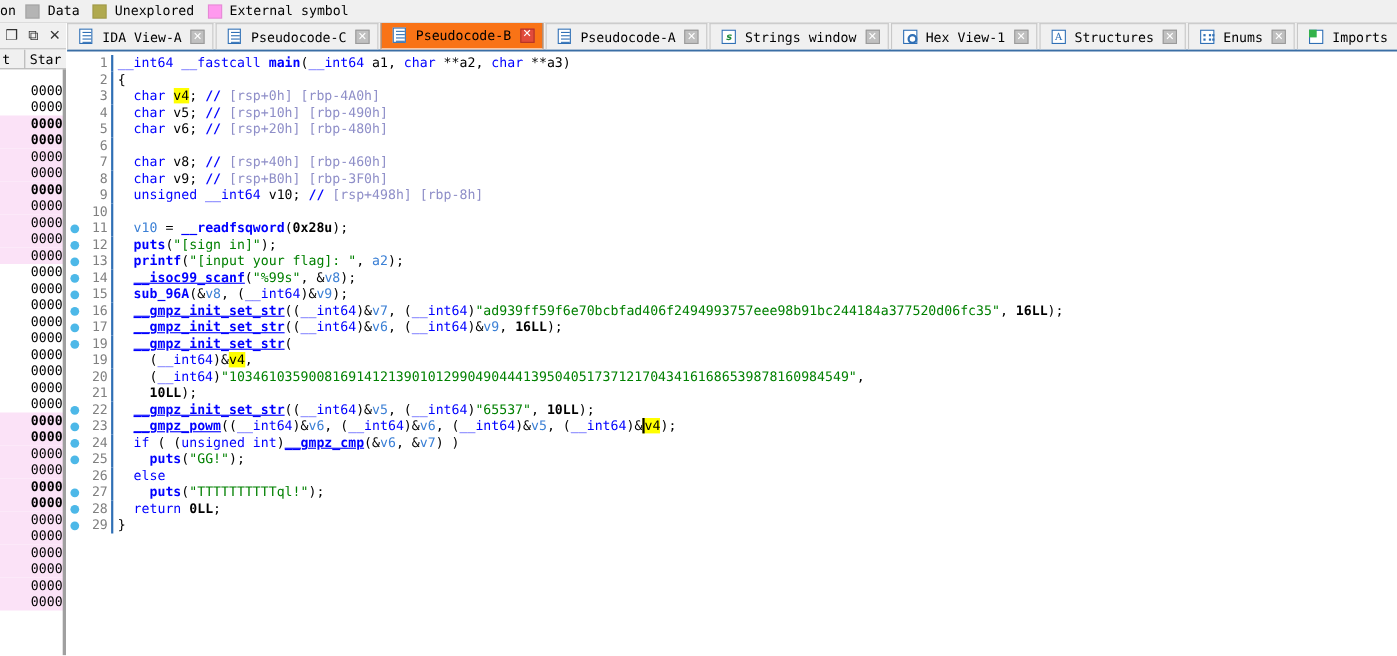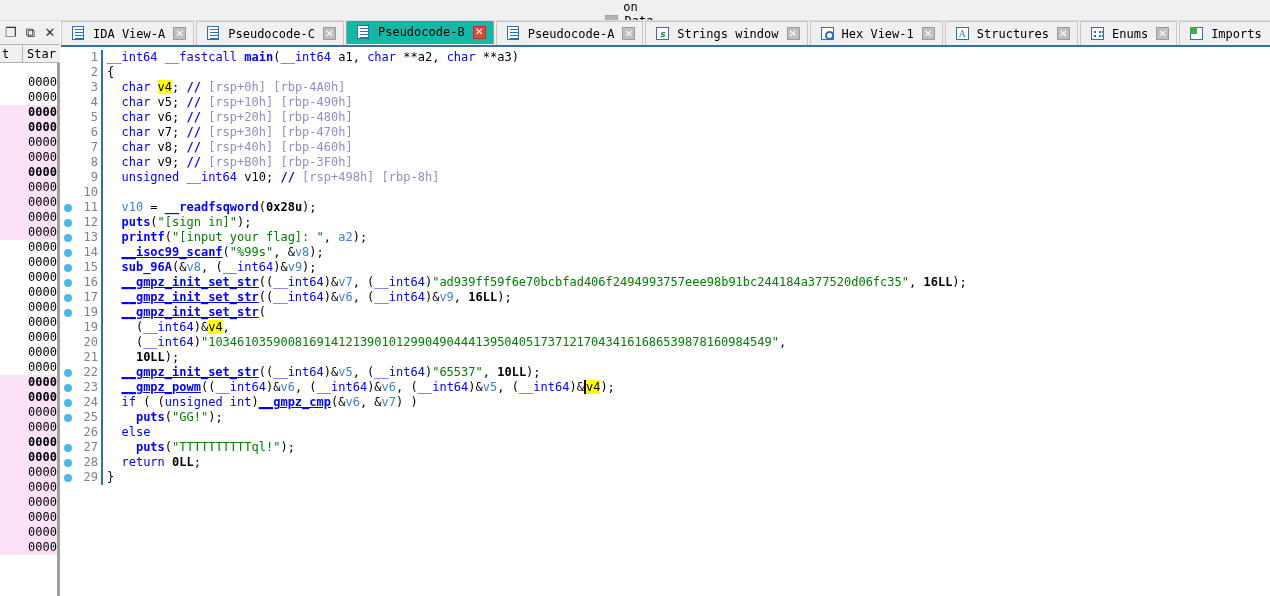--- a/index.html
+++ b/index.html
@@ -25,21 +25,20 @@
     width: 1270px; height: 21px;
     background: #f0f0f0;
     border-bottom: 1px solid #dcdcdc;
     display: flex;
     align-items: center;
     font-family: "DejaVu Sans Mono", monospace;
     font-size: 12px;
     color: #000;
     overflow: hidden;
     white-space: nowrap;
-    flex-direction: column;
   }
   .legend-item {
     display: flex;
     align-items: center;
     margin-right: 12px;
     text-align: center;
   }
   .legend-swatch {
     width: 13px; height: 13px;
     margin-right: 7px;
@@ -145,21 +144,21 @@
     border: 1px solid #c8c8c8;
     border-bottom: none;
     font-family: "DejaVu Sans Mono", monospace;
     font-size: 12px;
     color: #000;
     white-space: nowrap;
     cursor: default;
     position: relative;
   }
   .tab.active {
-    background: #14b8a6;
+    background: #f97316;
     height: 26px;
     border: 1px solid #9a9a9a;
     border-bottom: 1px solid #ffffff;
     z-index: 3;
   }
   .tab-icon {
     width: 15px; height: 15px;
     margin-right: 7px;
     flex: 0 0 15px;
     display: inline-block;
@@ -529,21 +528,21 @@
       </div>
     </div>
 
   <div class="editor">
     <div class="code-rows" id="code-rows">
         <div class="crow"><span class="bp"></span><span class="lnum">1</span><span class="vbar"></span><span class="ctext"><span class="t-type">__int64</span><span class="t-pun"> </span><span class="t-type">__fastcall</span><span class="t-pun"> </span><span class="t-fn">main</span><span class="t-pun">(</span><span class="t-type">__int64</span><span class="t-pun"> a1, </span><span class="t-type">char</span><span class="t-pun"> **a2, </span><span class="t-type">char</span><span class="t-pun"> **a3)</span></span></div>
         <div class="crow"><span class="bp"></span><span class="lnum">2</span><span class="vbar"></span><span class="ctext"><span class="t-brace">{</span></span></div>
         <div class="crow"><span class="bp"></span><span class="lnum">3</span><span class="vbar"></span><span class="ctext"><span class="t-pun">  </span><span class="t-type">char</span><span class="t-pun"> </span><span class="t-hl">v4</span><span class="t-pun">; </span><span class="t-cmt">// </span><span class="t-cmt2">[rsp+0h] [rbp-4A0h]</span></span></div>
         <div class="crow"><span class="bp"></span><span class="lnum">4</span><span class="vbar"></span><span class="ctext"><span class="t-pun">  </span><span class="t-type">char</span><span class="t-pun"> v5; </span><span class="t-cmt">// </span><span class="t-cmt2">[rsp+10h] [rbp-490h]</span></span></div>
         <div class="crow"><span class="bp"></span><span class="lnum">5</span><span class="vbar"></span><span class="ctext"><span class="t-pun">  </span><span class="t-type">char</span><span class="t-pun"> v6; </span><span class="t-cmt">// </span><span class="t-cmt2">[rsp+20h] [rbp-480h]</span></span></div>
-        <div class="crow"><span class="bp"></span><span class="lnum">6</span><span class="vbar"></span><span class="ctext"><span class="t-pun">  </span><span class="t-type">char</span><span class="t-pun"> v7; </span><span class="t-cmt">// </span><span class="t-cmt2">[rsp+30h] [rbp-470h]</span></span></div>
+        <div class="crow"><span class="bp"></span><span class="lnum">6</span><span class="vbar"></span></div>
         <div class="crow"><span class="bp"></span><span class="lnum">7</span><span class="vbar"></span><span class="ctext"><span class="t-pun">  </span><span class="t-type">char</span><span class="t-pun"> v8; </span><span class="t-cmt">// </span><span class="t-cmt2">[rsp+40h] [rbp-460h]</span></span></div>
         <div class="crow"><span class="bp"></span><span class="lnum">8</span><span class="vbar"></span><span class="ctext"><span class="t-pun">  </span><span class="t-type">char</span><span class="t-pun"> v9; </span><span class="t-cmt">// </span><span class="t-cmt2">[rsp+B0h] [rbp-3F0h]</span></span></div>
         <div class="crow"><span class="bp"></span><span class="lnum">9</span><span class="vbar"></span><span class="ctext"><span class="t-pun">  </span><span class="t-type">unsigned __int64</span><span class="t-pun"> v10; </span><span class="t-cmt">// </span><span class="t-cmt2">[rsp+498h] [rbp-8h]</span></span></div>
         <div class="crow"><span class="bp"></span><span class="lnum">10</span><span class="vbar"></span><span class="ctext"></span></div>
         <div class="crow"><span class="bp on"></span><span class="lnum">11</span><span class="vbar"></span><span class="ctext"><span class="t-pun">  </span><span class="t-var">v10</span><span class="t-pun"> = </span><span class="t-fn">__readfsqword</span><span class="t-pun">(</span><span class="t-num">0x28u</span><span class="t-pun">);</span></span></div>
         <div class="crow"><span class="bp on"></span><span class="lnum">12</span><span class="vbar"></span><span class="ctext"><span class="t-pun">  </span><span class="t-fn">puts</span><span class="t-pun">(</span><span class="t-str">"[sign in]"</span><span class="t-pun">);</span></span></div>
         <div class="crow"><span class="bp on"></span><span class="lnum">13</span><span class="vbar"></span><span class="ctext"><span class="t-pun">  </span><span class="t-fn">printf</span><span class="t-pun">(</span><span class="t-str">"[input your flag]: "</span><span class="t-pun">, </span><span class="t-var">a2</span><span class="t-pun">);</span></span></div>
         <div class="crow"><span class="bp on"></span><span class="lnum">14</span><span class="vbar"></span><span class="ctext"><span class="t-pun">  </span><span class="t-fnu">__isoc99_scanf</span><span class="t-pun">(</span><span class="t-str">"%99s"</span><span class="t-pun">, &amp;</span><span class="t-var">v8</span><span class="t-pun">);</span></span></div>
         <div class="crow"><span class="bp on"></span><span class="lnum">15</span><span class="vbar"></span><span class="ctext"><span class="t-pun">  </span><span class="t-fn">sub_96A</span><span class="t-pun">(&amp;</span><span class="t-var">v8</span><span class="t-pun">, (</span><span class="t-type">__int64</span><span class="t-pun">)&amp;</span><span class="t-var">v9</span><span class="t-pun">);</span></span></div>
         <div class="crow"><span class="bp on"></span><span class="lnum">16</span><span class="vbar"></span><span class="ctext"><span class="t-pun">  </span><span class="t-fnu">__gmpz_init_set_str</span><span class="t-pun">((</span><span class="t-type">__int64</span><span class="t-pun">)&amp;</span><span class="t-var">v7</span><span class="t-pun">, (</span><span class="t-type">__int64</span><span class="t-pun">)</span><span class="t-str">"ad939ff59f6e70bcbfad406f2494993757eee98b91bc244184a377520d06fc35"</span><span class="t-pun">, </span><span class="t-num">16LL</span><span class="t-pun">);</span></span></div>

